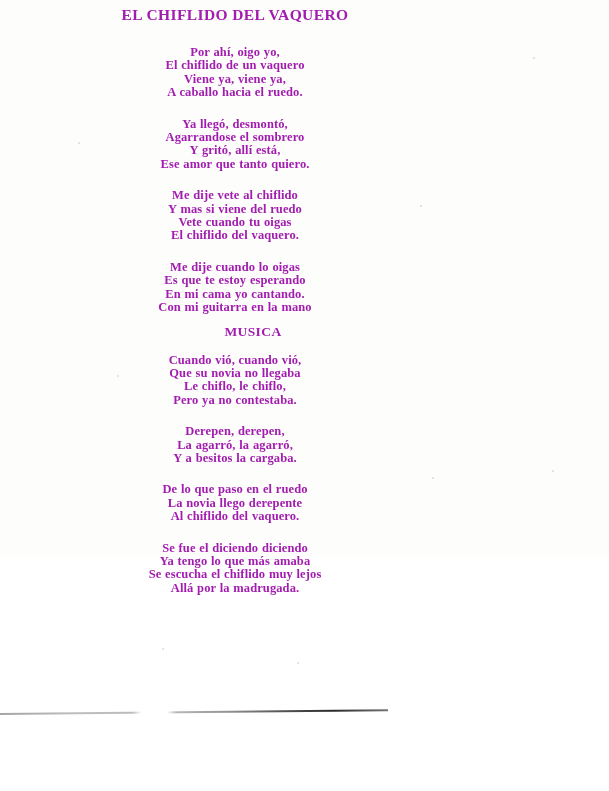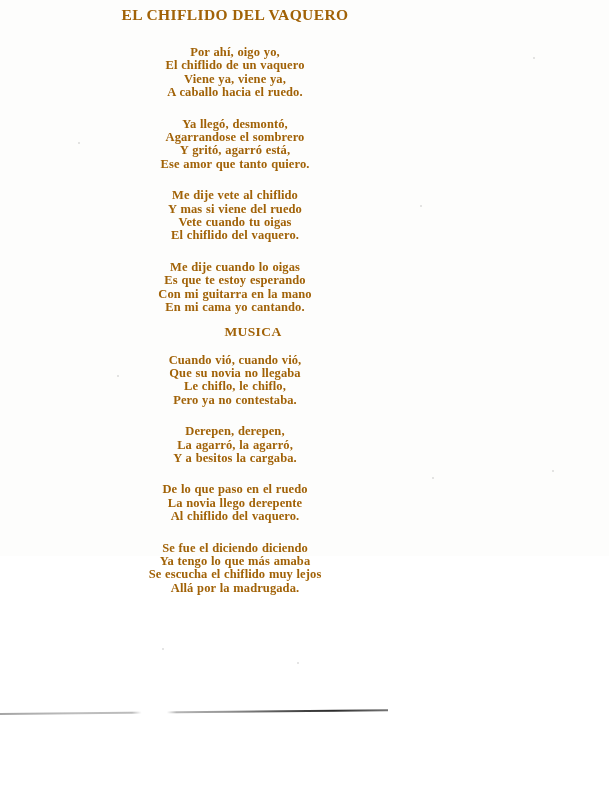--- a/index.html
+++ b/index.html
@@ -11,21 +11,21 @@
     height: 791px;
     background: #ffffff;
     font-family: "Liberation Serif", "DejaVu Serif", serif;
     overflow: hidden;
   }
   .page {
     position: relative;
     width: 609px;
     height: 556px;
     background: #fdfdfc;
-    color: #a16207;
+    color: #a21caf;
     text-decoration: underline;
   }
   .poem {
     position: absolute;
     top: 6px;
     left: 0;
     width: 470px;
     text-align: center;
     font-weight: bold;
   }
@@ -94,36 +94,36 @@
     <div class="stanza">
       <div class="line">Por ahí, oigo yo,</div>
       <div class="line">El chiflido de un vaquero</div>
       <div class="line">Viene ya, viene ya,</div>
       <div class="line">A caballo hacia el ruedo.</div>
     </div>
 
     <div class="stanza">
       <div class="line">Ya llegó, desmontó,</div>
       <div class="line">Agarrandose el sombrero</div>
-      <div class="line">Y gritó, agarró está,</div>
+      <div class="line">Y gritó, allí está,</div>
       <div class="line">Ese amor que tanto quiero.</div>
     </div>
 
     <div class="stanza">
       <div class="line">Me dije vete al chiflido</div>
       <div class="line">Y mas si viene del ruedo</div>
       <div class="line">Vete cuando tu oigas</div>
       <div class="line">El chiflido del vaquero.</div>
     </div>
 
     <div class="stanza">
       <div class="line">Me dije cuando lo oigas</div>
       <div class="line">Es que te estoy esperando</div>
+      <div class="line">En mi cama yo cantando.</div>
       <div class="line">Con mi guitarra en la mano</div>
-      <div class="line">En mi cama yo cantando.</div>
     </div>
 
     <div class="section-heading">MUSICA</div>
 
     <div class="stanza">
       <div class="line">Cuando vió, cuando vió,</div>
       <div class="line">Que su novia no llegaba</div>
       <div class="line">Le chiflo, le chiflo,</div>
       <div class="line">Pero ya no contestaba.</div>
     </div>

